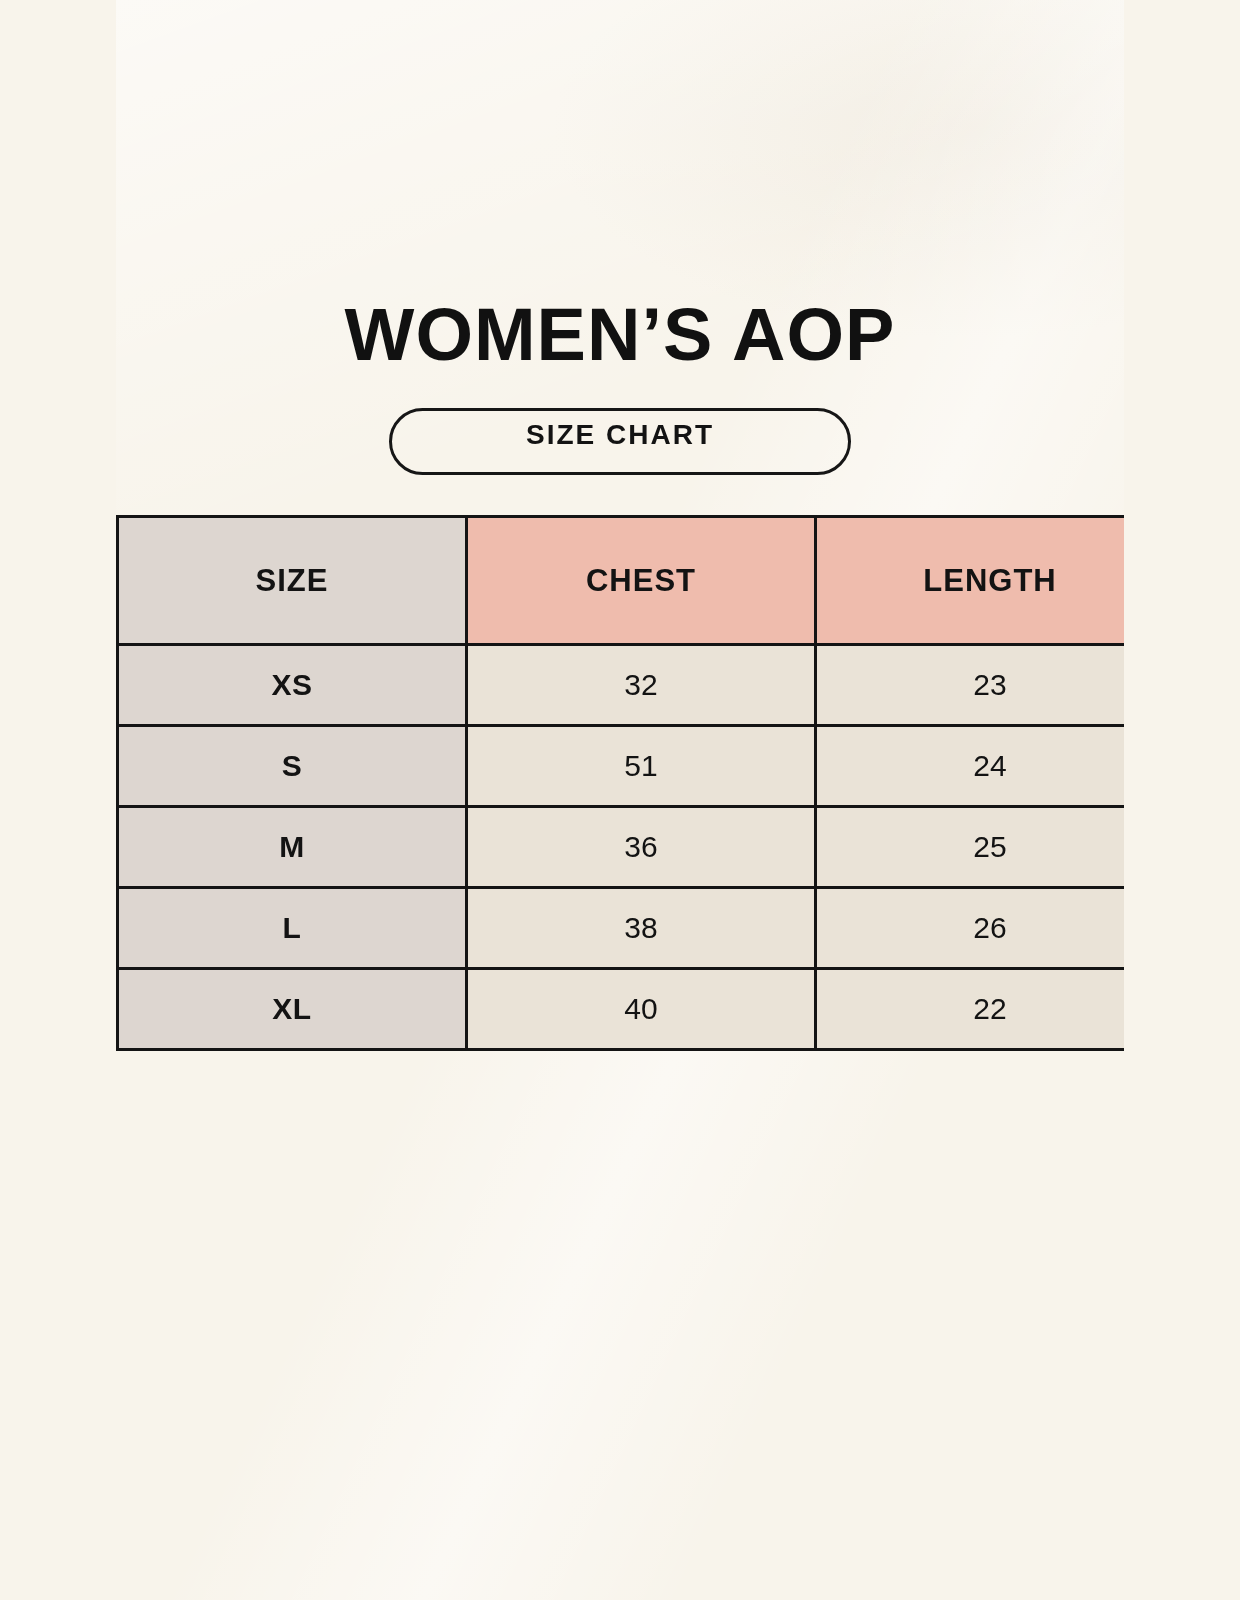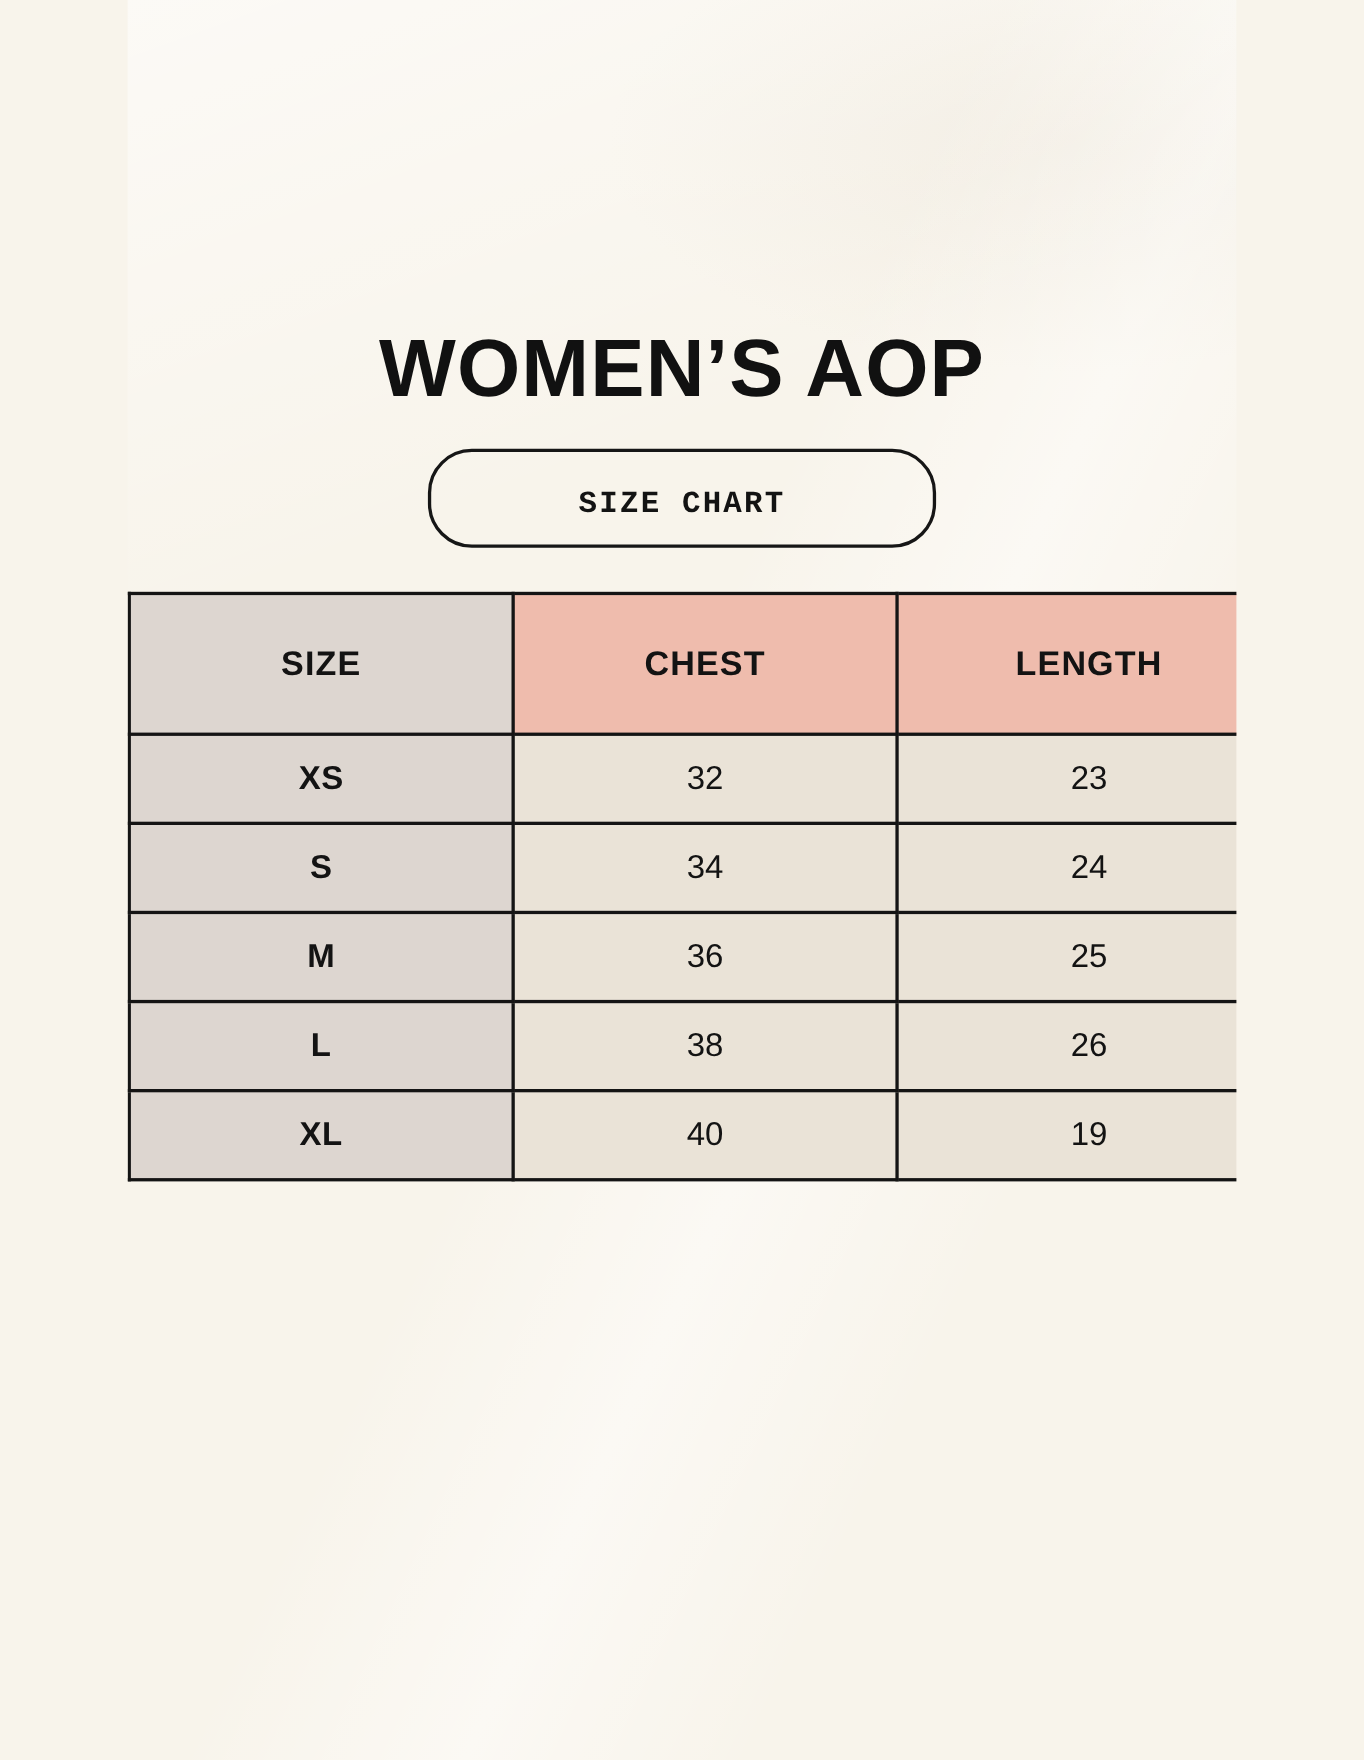--- a/index.html
+++ b/index.html
@@ -26,25 +26,25 @@
     font-size: 74px;
     line-height: 1.06;
     letter-spacing: 1px;
     color: #111;
   }
 
   .pill-wrap { text-align: center; margin-top: 34px; }
   .pill {
     display: inline-block;
     min-width: 462px;
-    padding: 32px 40px 21px 40px;
+    padding: 8px 40px 21px 40px;
     border: 3px solid #161616;
     border-radius: 40px;
     background: transparent;
-    font-family: Liberation Mono, monospace;
+    font-family: Liberation Sans, sans-serif;
     font-weight: bold;
     font-size: 28px;
     letter-spacing: 2px;
     color: #131313;
     text-align: center;
     cursor: pointer;
   }
 
   .table-wrap { width: 1050px; margin: 40px auto 0 auto; }
 
@@ -99,36 +99,36 @@
         </tr>
       </thead>
       <tbody>
         <tr>
           <td class="cell-size">XS</td>
           <td class="cell-val">32</td>
           <td class="cell-val">23</td>
         </tr>
         <tr>
           <td class="cell-size">S</td>
-          <td class="cell-val">34</td>
+          <td class="cell-val">51</td>
           <td class="cell-val">24</td>
         </tr>
         <tr>
           <td class="cell-size">M</td>
           <td class="cell-val">36</td>
           <td class="cell-val">25</td>
         </tr>
         <tr>
           <td class="cell-size">L</td>
           <td class="cell-val">38</td>
           <td class="cell-val">26</td>
         </tr>
         <tr>
           <td class="cell-size">XL</td>
           <td class="cell-val">40</td>
-          <td class="cell-val">19</td>
+          <td class="cell-val">22</td>
         </tr>
       </tbody>
     </table>
   </div>
 
 
 </div>
 
 </body></html>

